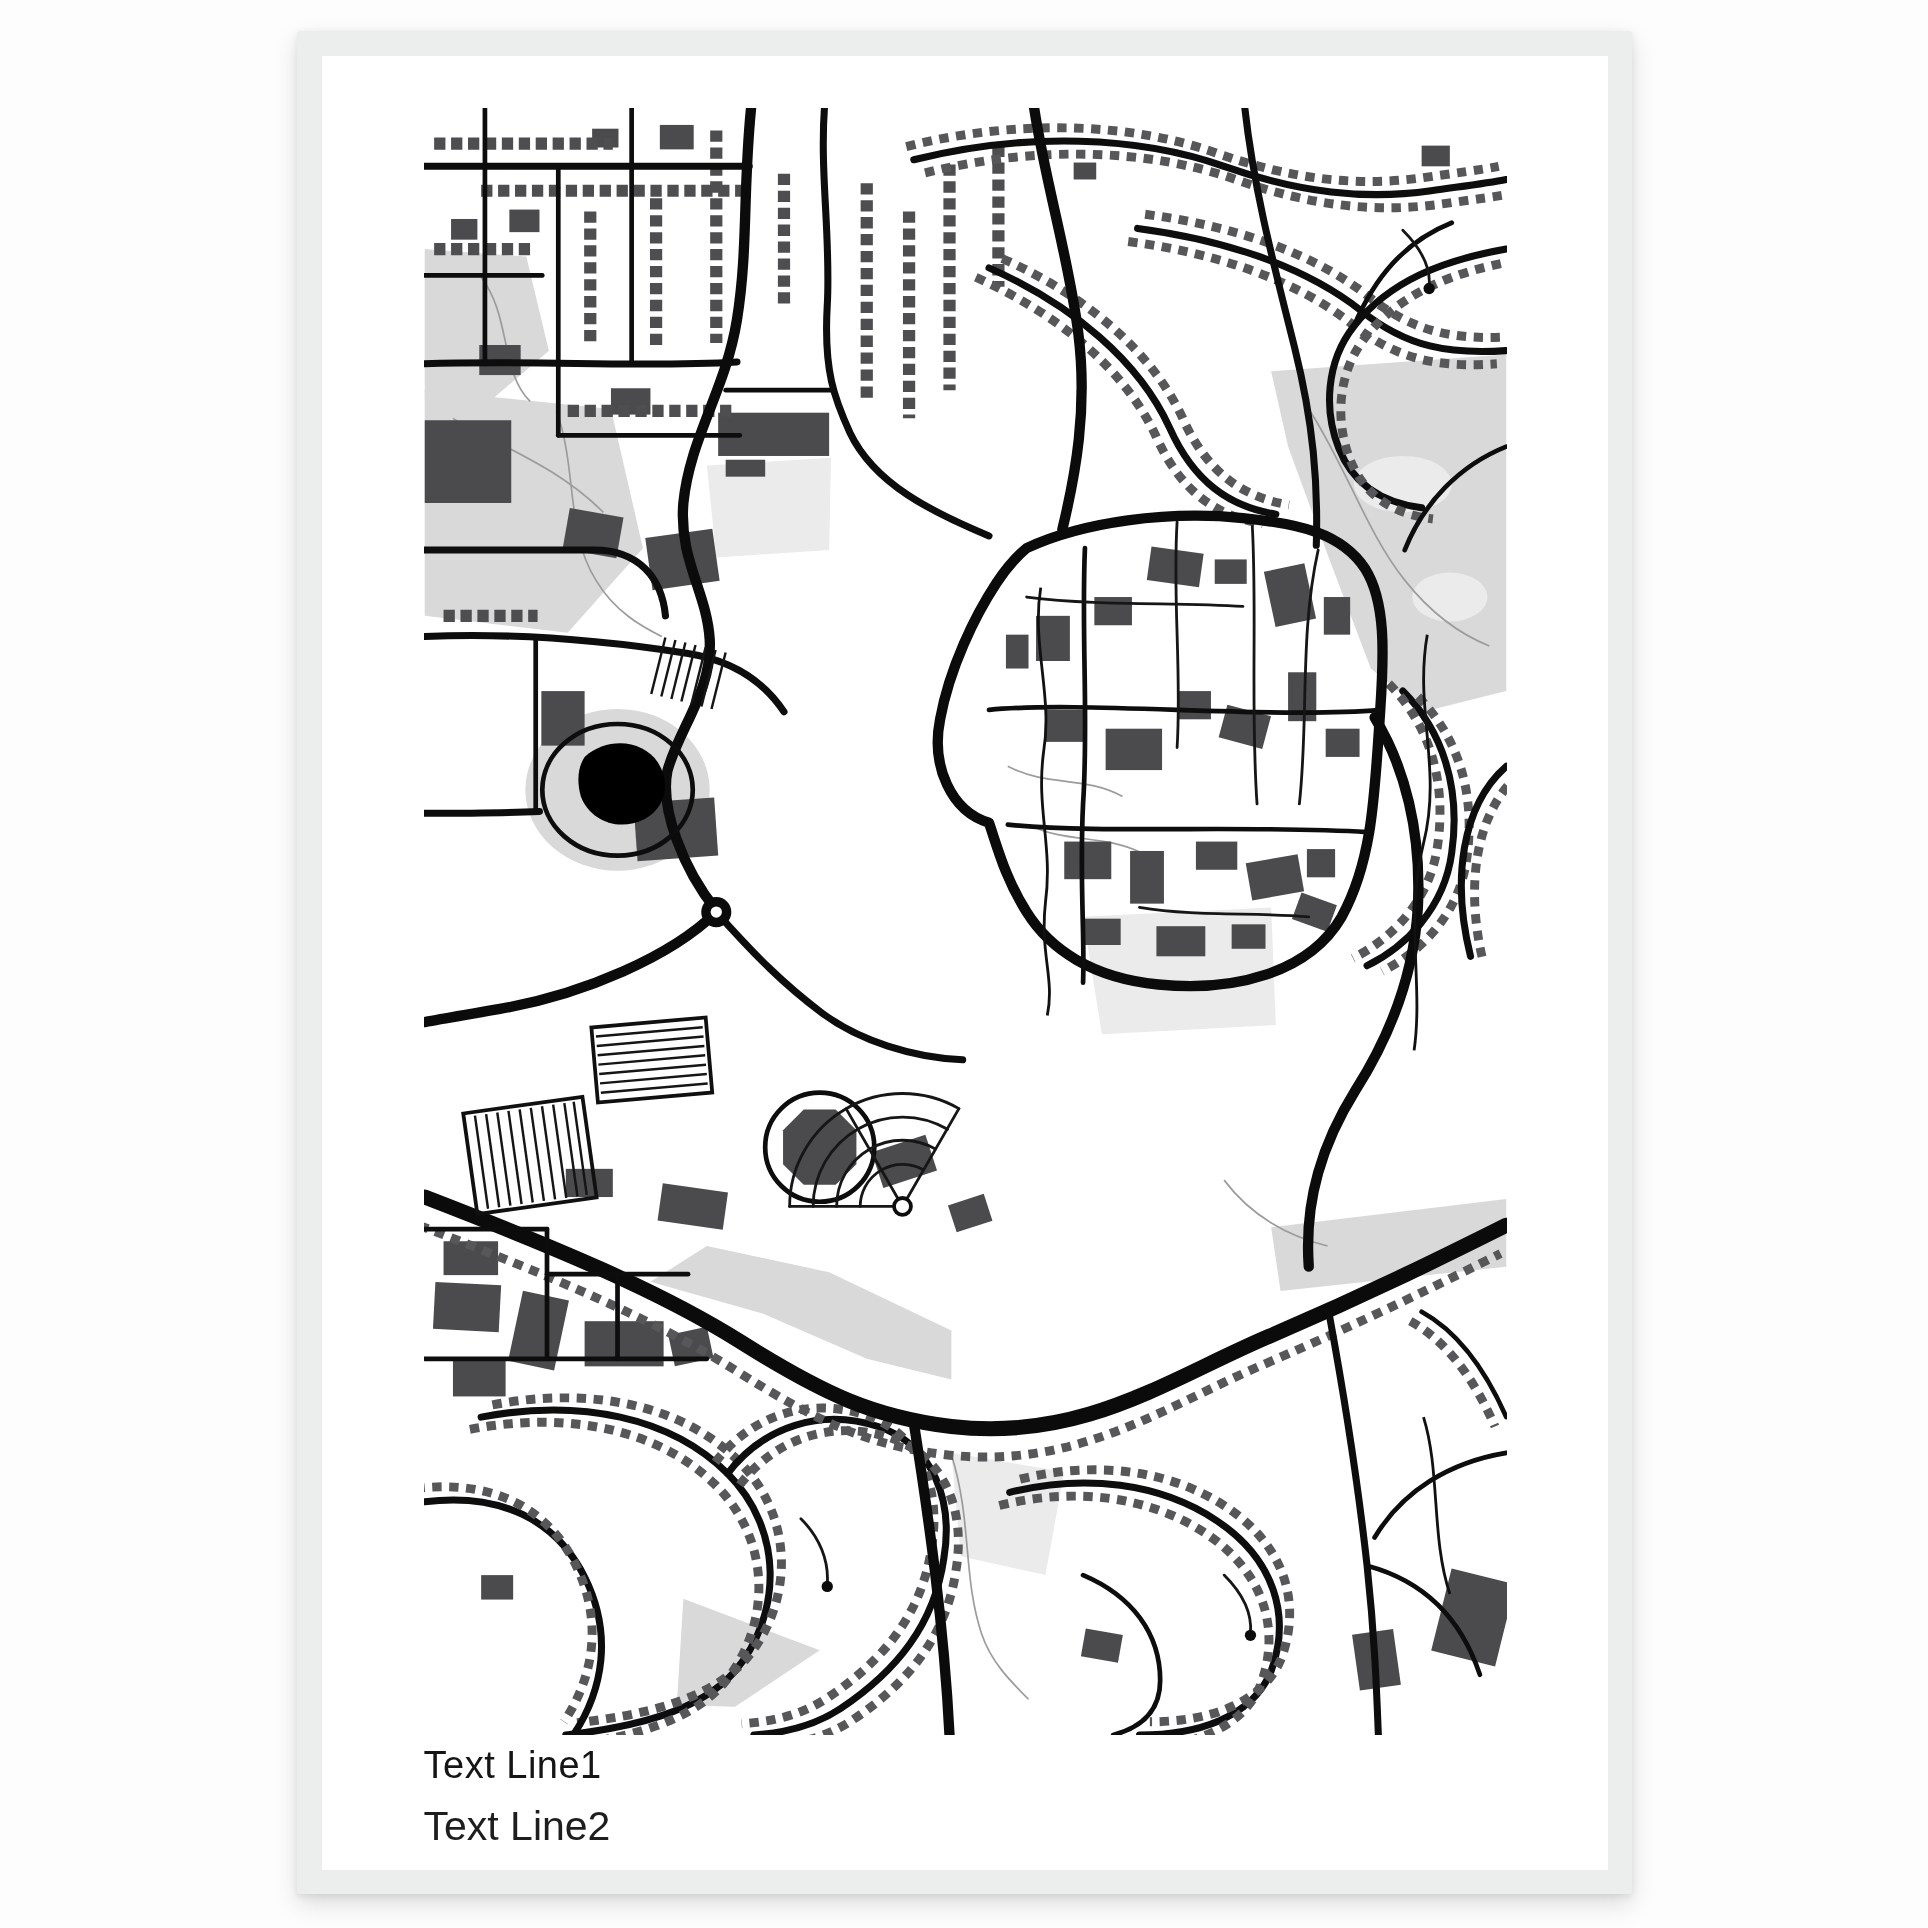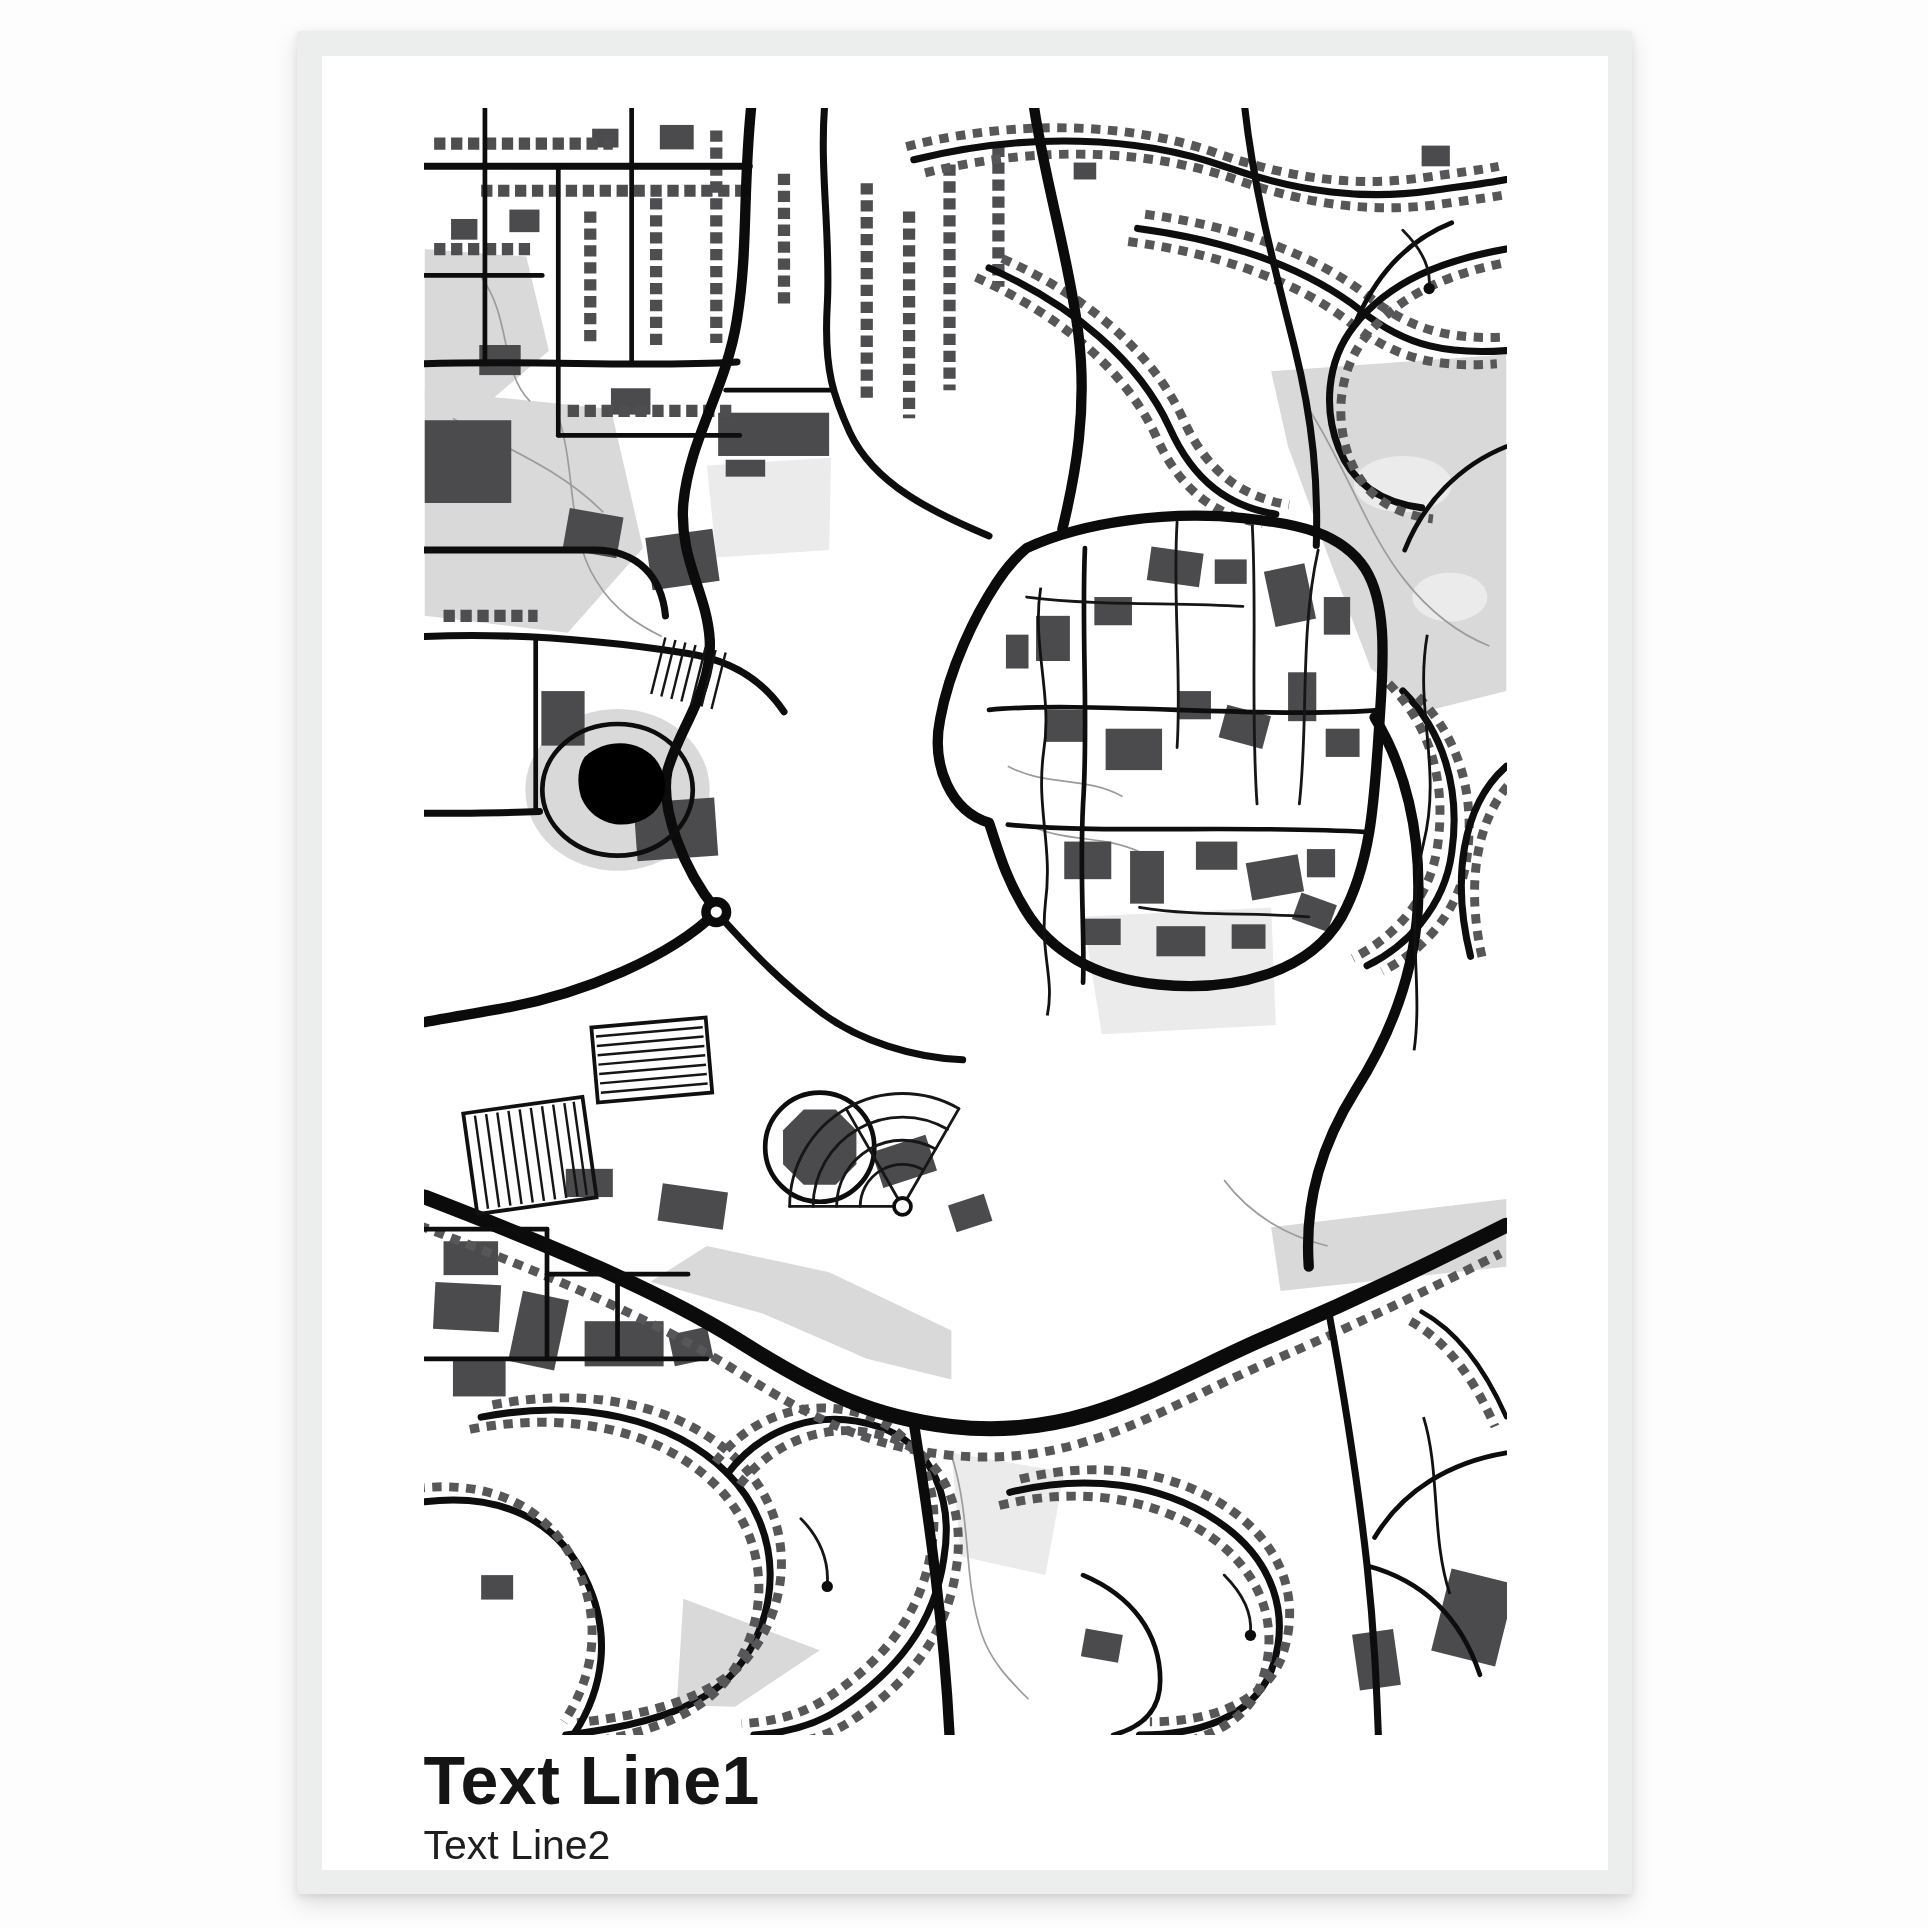--- a/index.html
+++ b/index.html
@@ -16,22 +16,22 @@
   .paper{
     position:absolute;left:24.5px;top:24.5px;right:24.5px;bottom:24.5px;
     background:#ffffff;
   }
   .map-wrap{
     position:absolute;left:102px;top:52px;width:1083px;height:1627px;
     overflow:hidden;background:#ffffff;
   }
   .map-wrap svg{display:block;width:100%;height:100%;}
   .titles{position:absolute;left:102px;top:1690px;}
-  .t1{font-size:68px;font-weight:700;color:#151515;line-height:1.02;letter-spacing:0.5px;}
-  .t2{font-size:41px;font-weight:400;color:#1e1e1e;line-height:1.05;margin-top:9px;}
+  .t1{font-size:38px;font-weight:400;color:#151515;line-height:1.02;letter-spacing:0.5px;}
+  .t2{font-size:41px;font-weight:400;color:#1e1e1e;line-height:1.05;margin-top:21px;}
 
   
   .road-x{stroke:#0b0b0b;stroke-width:16;fill:none;stroke-linecap:round;stroke-linejoin:round;}
   .road-w{stroke:#0b0b0b;stroke-width:11;fill:none;stroke-linecap:round;stroke-linejoin:round;}
   .road-m{stroke:#0d0d0d;stroke-width:7.5;fill:none;stroke-linecap:round;stroke-linejoin:round;}
   .road-s{stroke:#0d0d0d;stroke-width:5;fill:none;stroke-linecap:round;stroke-linejoin:round;}
   .road-t{stroke:#161616;stroke-width:3;fill:none;stroke-linecap:round;stroke-linejoin:round;}
   .houses{stroke:#57575a;stroke-width:9.5;fill:none;stroke-dasharray:10 8;stroke-linecap:butt;}
   .rowb{stroke:#4e4e50;stroke-width:13;fill:none;stroke-dasharray:12 6;stroke-linecap:butt;}
   .bldg{fill:#4b4b4d;stroke:none;}

